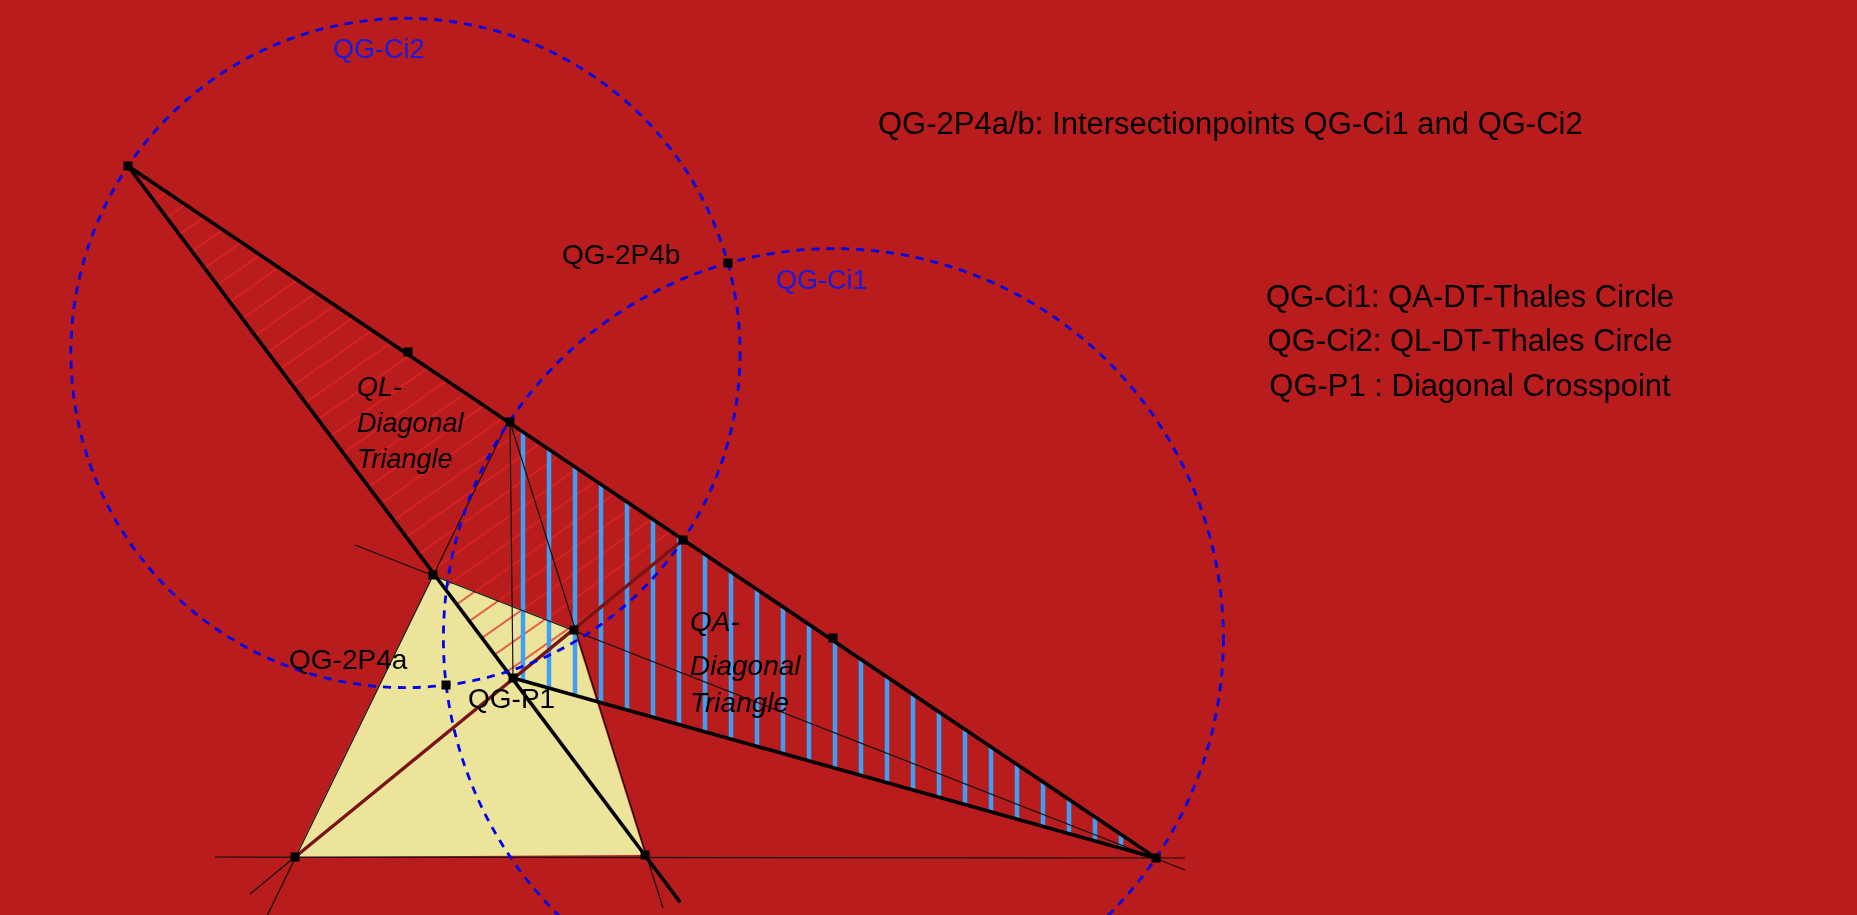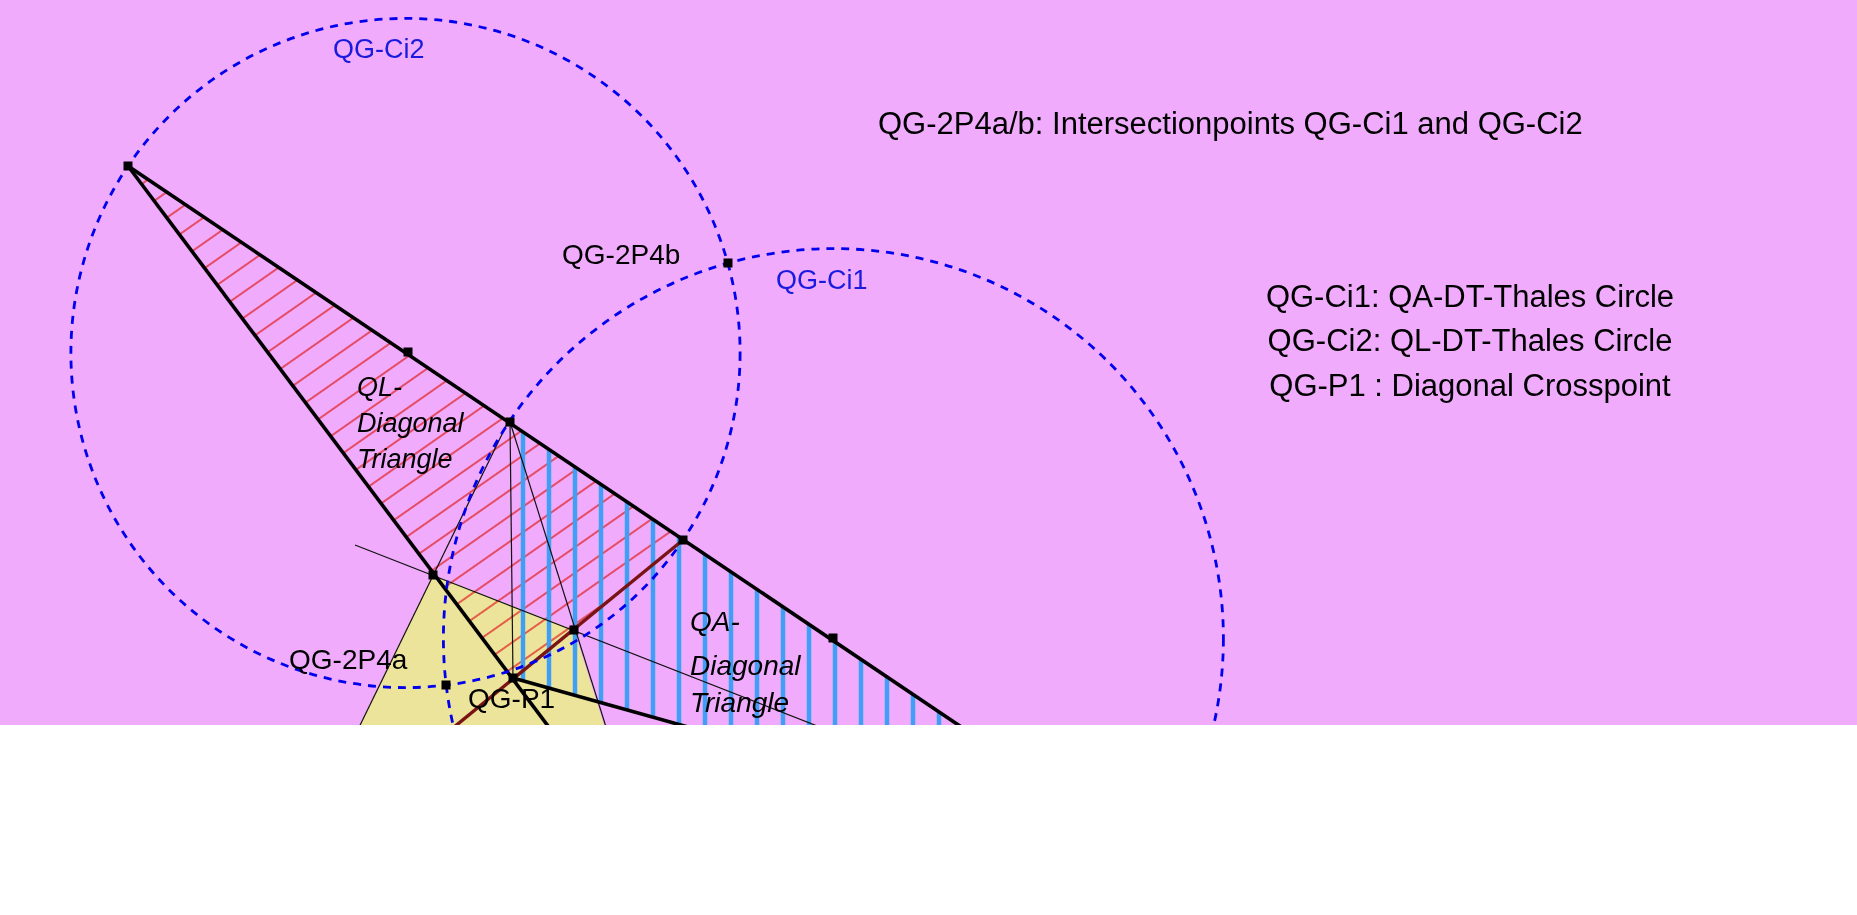--- a/index.html
+++ b/index.html
@@ -1,16 +1,16 @@
 <!DOCTYPE html>
 <html><head>
 <meta charset="utf-8">
 <style>
   html,body{margin:0;padding:0;background:#ffffff;}
-  .canvas{position:relative;width:1857px;height:725px;background:#f0abfc;overflow:hidden;
+  .canvas{position:relative;width:1857px;height:915px;background:#b91c1c;overflow:hidden;
           font-family:"Liberation Sans",sans-serif;text-decoration:underline;}
   svg{position:absolute;left:0;top:0;}
   text{font-family:"Liberation Sans",sans-serif;}
   .lbl-black{fill:#000000;}
   .lbl-italic{font-style:italic;}
 </style>
 </head>
 <body>
 
 <div class="canvas">

